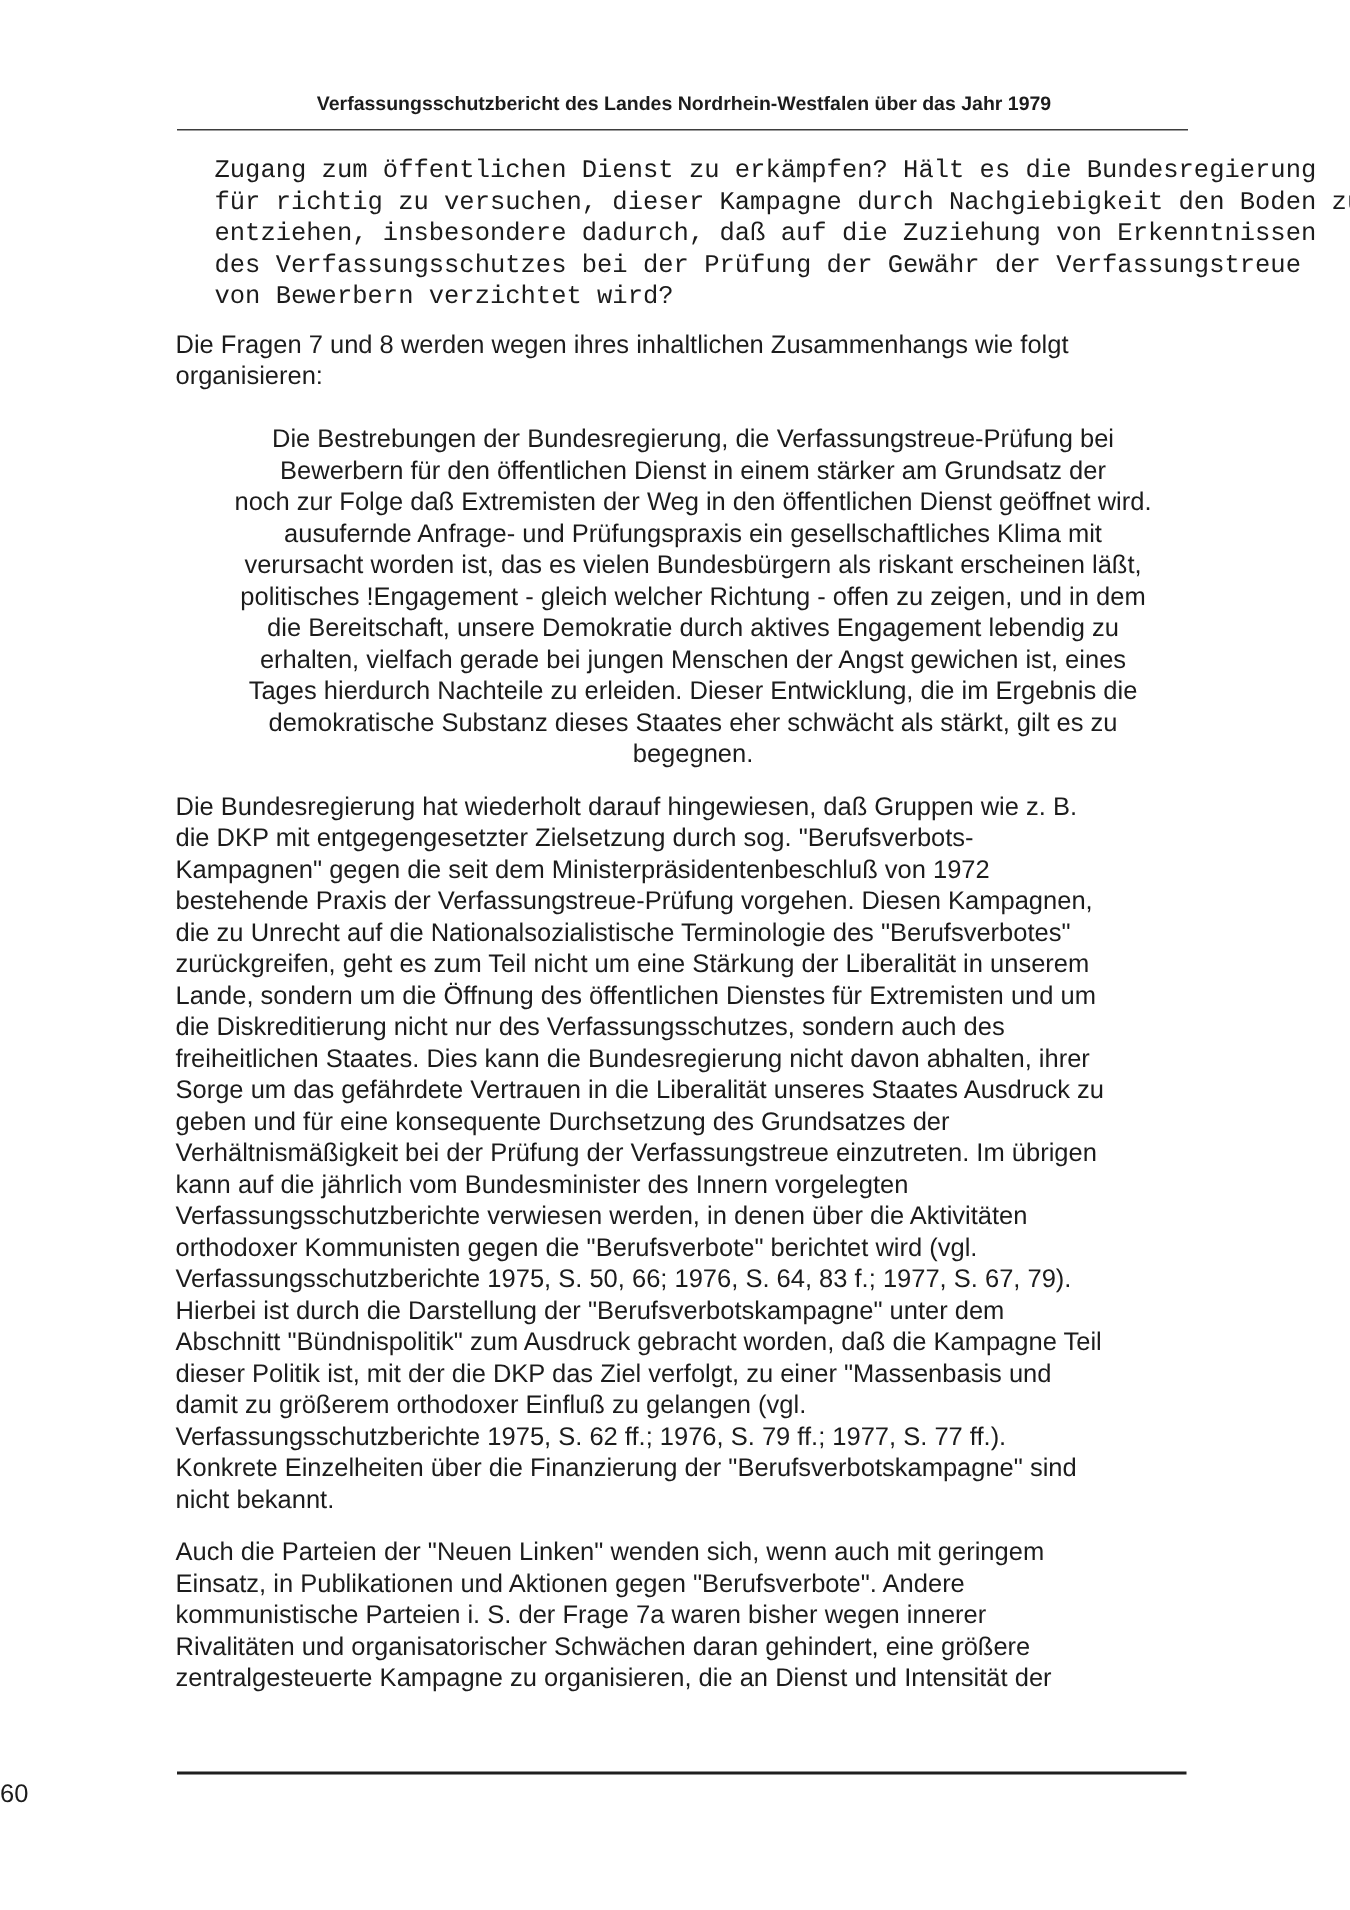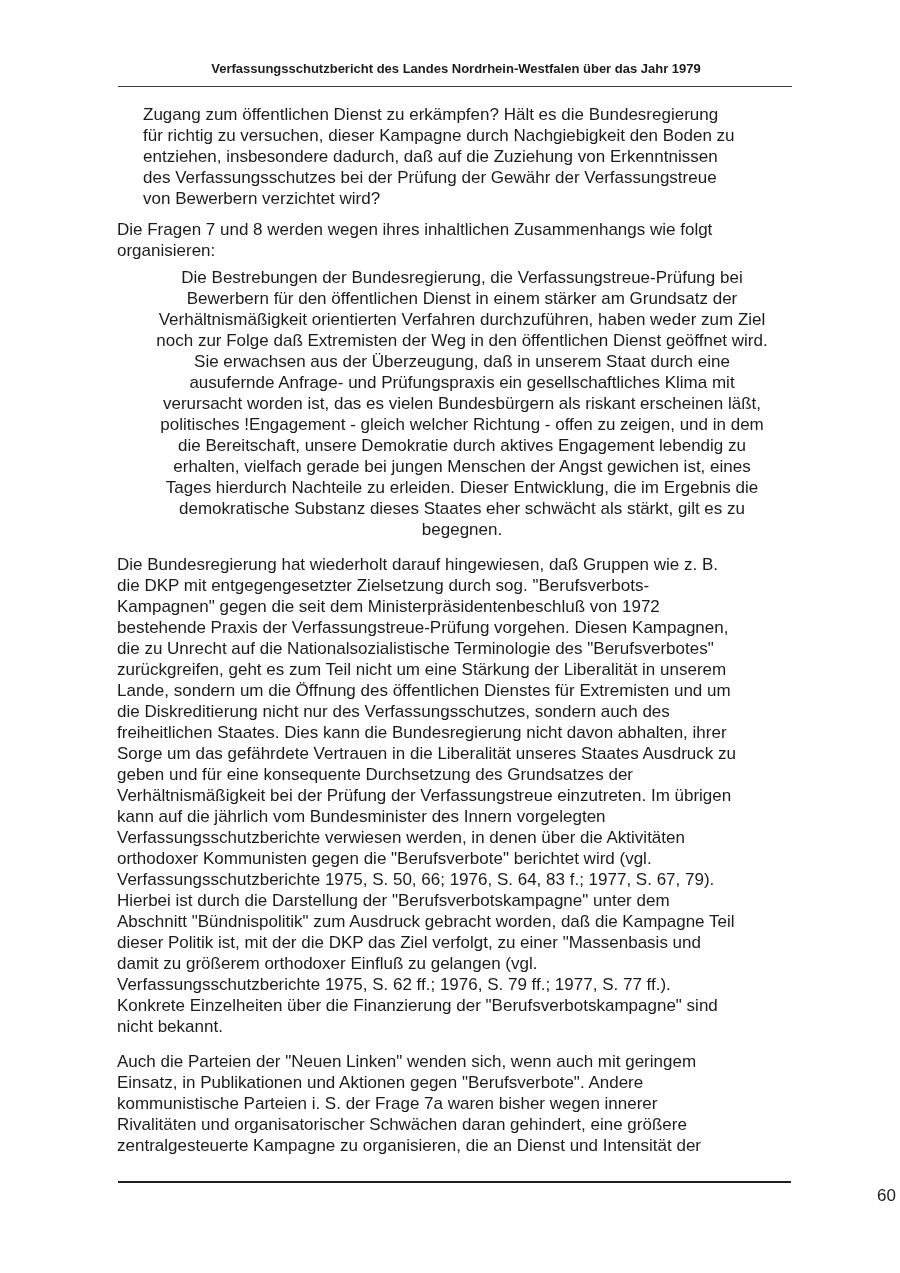--- a/index.html
+++ b/index.html
@@ -39,43 +39,43 @@
   .document-body {
     position: absolute;
     top: 104px;
     left: 117px;
     width: 690px;
     font-size: 17px;
     line-height: 21px;
     color: var(--text, #1c1c1c);
   }
   .para { margin: 0; }
-  .para:nth-of-type(1) { margin-bottom: 10px; }
-  .para:nth-of-type(2) { margin-bottom: 6px; }
+  .para:nth-of-type(1) { margin-bottom: 10px; font-family: Liberation Mono, monospace; }
+  .para:nth-of-type(2) { margin-bottom: 21px; }
   .para:nth-of-type(3) { margin-bottom: 14px; text-align: center; }
   .para:nth-of-type(4) { margin-bottom: 14px; }
   .para.indent { padding-left: 26px; }
   .line {
     display: block;
     white-space: nowrap;
   }
   .footer-rule {
     position: absolute;
     top: 1181px;
     left: 118px;
     width: 673px;
     height: 2px;
     background: var(--rule_strong, #1f1f1f);
   }
   .page-number {
     position: absolute;
     top: 1186px;
     left: 0;
     width: 896px;
-    text-align: right;
+    text-align: left;
     font-size: 17px;
     line-height: 20px;
     color: var(--text, #1c1c1c);
   }
 </style>
 </head>
 <body>
 
 <div class="page">
   <div class="header-title">Verfassungsschutzbericht des Landes Nordrhein-Westfalen über das Jahr 1979</div>
@@ -89,23 +89,21 @@
         <span class="line">des Verfassungsschutzes bei der Prüfung der Gewähr der Verfassungstreue</span>
         <span class="line">von Bewerbern verzichtet wird?</span>
       </p>
       <p class="para">
         <span class="line">Die Fragen 7 und 8 werden wegen ihres inhaltlichen Zusammenhangs wie folgt</span>
         <span class="line">organisieren:</span>
       </p>
       <p class="para">
         <span class="line">Die Bestrebungen der Bundesregierung, die Verfassungstreue-Prüfung bei</span>
         <span class="line">Bewerbern für den öffentlichen Dienst in einem stärker am Grundsatz der</span>
-        <span class="line">Verhältnismäßigkeit orientierten Verfahren durchzuführen, haben weder zum Ziel</span>
         <span class="line">noch zur Folge daß Extremisten der Weg in den öffentlichen Dienst geöffnet wird.</span>
-        <span class="line">Sie erwachsen aus der Überzeugung, daß in unserem Staat durch eine</span>
         <span class="line">ausufernde Anfrage- und Prüfungspraxis ein gesellschaftliches Klima mit</span>
         <span class="line">verursacht worden ist, das es vielen Bundesbürgern als riskant erscheinen läßt,</span>
         <span class="line">politisches !Engagement - gleich welcher Richtung - offen zu zeigen, und in dem</span>
         <span class="line">die Bereitschaft, unsere Demokratie durch aktives Engagement lebendig zu</span>
         <span class="line">erhalten, vielfach gerade bei jungen Menschen der Angst gewichen ist, eines</span>
         <span class="line">Tages hierdurch Nachteile zu erleiden. Dieser Entwicklung, die im Ergebnis die</span>
         <span class="line">demokratische Substanz dieses Staates eher schwächt als stärkt, gilt es zu</span>
         <span class="line">begegnen.</span>
       </p>
       <p class="para">

